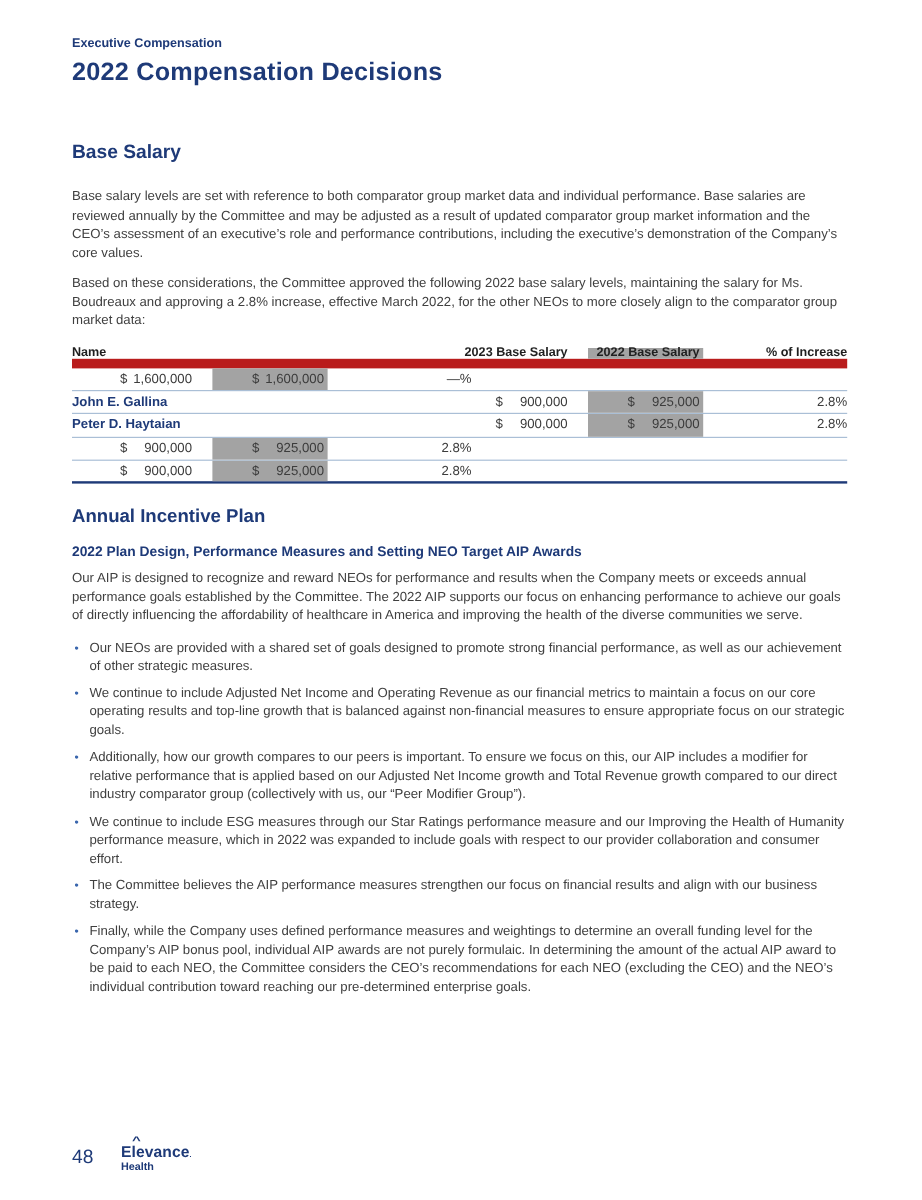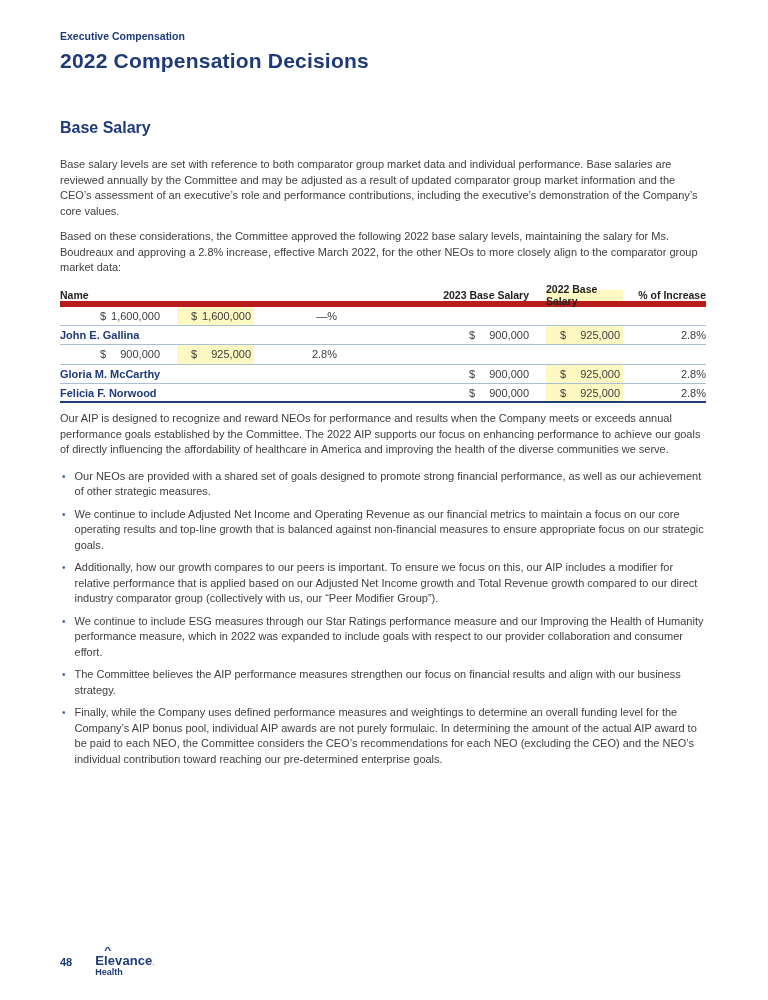--- a/index.html
+++ b/index.html
@@ -61,34 +61,35 @@
 
   .trow {
     display: flex;
     align-items: center;
     height: 19.4px;
     border-bottom: 1px solid #aabfd6;
     font-size: 11px;
   }
   .trow.header-row {
     height: 17px;
-    border-bottom: 6px solid #b91c1c;
+    border-bottom: 8px solid #b91c1c;
     font-size: 10.5px;
     font-weight: bold;
     color: #1f1f1f;
+    text-align: right;
   }
   .trow.last { border-bottom: 2px solid #1e3a78; }
 
   .c { height: 100%; display: flex; align-items: center; }
   .c.name { flex: 1; font-weight: bold; color: #1e3a78; }
   .header-row .c.name { color: #1f1f1f; }
   .c.s21 { width: 100px; justify-content: flex-end; color: #3c3c3c; }
   .c.s21 { margin-right: 17px; }
-  .c.s22 { width: 77px; justify-content: flex-end; background: #fef9c3; padding-right: 3px; color: #3c3c3c; }
-  .c.inc { width: 83px; justify-content: flex-end; color: #3c3c3c; }
+  .c.s22 { width: 96px; justify-content: flex-end; background: #a3a3a3; padding-right: 3px; color: #3c3c3c; }
+  .c.inc { width: 83px; justify-content: flex-end; color: #3c3c3c; margin-left: 37px; }
   .header-row .c { color: #1f1f1f; }
 
   .money { width: 60px; display: flex; justify-content: space-between; }
 
   
   ul.bullet-list { list-style: none; margin-top: 11px; }
   ul.bullet-list li {
     display: flex;
     gap: 9px;
     margin-bottom: 7px;
@@ -107,22 +108,22 @@
   
   .footer {
     position: absolute;
     left: 60px;
     top: 951px;
     display: flex;
     align-items: flex-start;
     gap: 23px;
   }
   .page-number {
-    font-size: 11px;
-    font-weight: bold;
+    font-size: 16px;
+    font-weight: normal;
     color: #1e3a78;
     margin-top: 5px;
   }
   .logo { position: relative; color: #1e3a78; }
   .logo-caret {
     position: absolute;
     left: 10px;
     top: -6px;
     font-size: 9px;
     font-weight: bold;
@@ -188,70 +189,71 @@
       <div class="c s22">
         <span class="money">
             <span>$</span>
             <span>925,000</span>
           </span>
       </div>
       <div class="c inc">2.8%</div>
     </div>
 
     <div class="trow">
-      <div class="c s21">
-        <span class="money">
-            <span>$</span>
-            <span>900,000</span>
-          </span>
-      </div>
-      <div class="c s22">
-        <span class="money">
-            <span>$</span>
-            <span>925,000</span>
-          </span>
-      </div>
-      <div class="c inc">2.8%</div>
-    </div>
-
-    <div class="trow">
-      <div class="c name">Gloria M. McCarthy</div>
+      <div class="c name">Peter D. Haytaian</div>
+      <div class="c s21">
+        <span class="money">
+            <span>$</span>
+            <span>900,000</span>
+          </span>
+      </div>
+      <div class="c s22">
+        <span class="money">
+            <span>$</span>
+            <span>925,000</span>
+          </span>
+      </div>
+      <div class="c inc">2.8%</div>
+    </div>
+
+    <div class="trow">
       <div class="c s21">
         <span class="money">
             <span>$</span>
             <span>900,000</span>
           </span>
       </div>
       <div class="c s22">
         <span class="money">
             <span>$</span>
             <span>925,000</span>
           </span>
       </div>
       <div class="c inc">2.8%</div>
     </div>
 
     <div class="trow last">
-      <div class="c name">Felicia F. Norwood</div>
       <div class="c s21">
         <span class="money">
             <span>$</span>
             <span>900,000</span>
           </span>
       </div>
       <div class="c s22">
         <span class="money">
             <span>$</span>
             <span>925,000</span>
           </span>
       </div>
       <div class="c inc">2.8%</div>
     </div>
   </div>
 
+  <h2 class="section-heading aip">Annual Incentive Plan</h2>
+  <h3 class="subsection-heading">2022 Plan Design, Performance Measures and Setting NEO Target AIP Awards</h3>
 
   <p class="body-text" style="margin-top:8px">Our AIP is designed to recognize and reward NEOs for performance and results when the Company meets or exceeds annual performance goals established by the Committee. The 2022 AIP supports our focus on enhancing performance to achieve our goals of directly influencing the affordability of healthcare in America and improving the health of the diverse communities we serve.</p>
 
   <ul class="bullet-list">
     <li>
       <span class="bullet-dot">•</span>
       <span class="bullet-text">Our NEOs are provided with a shared set of goals designed to promote strong financial performance, as well as our achievement of other strategic measures.</span>
     </li>
     <li>
       <span class="bullet-dot">•</span>

